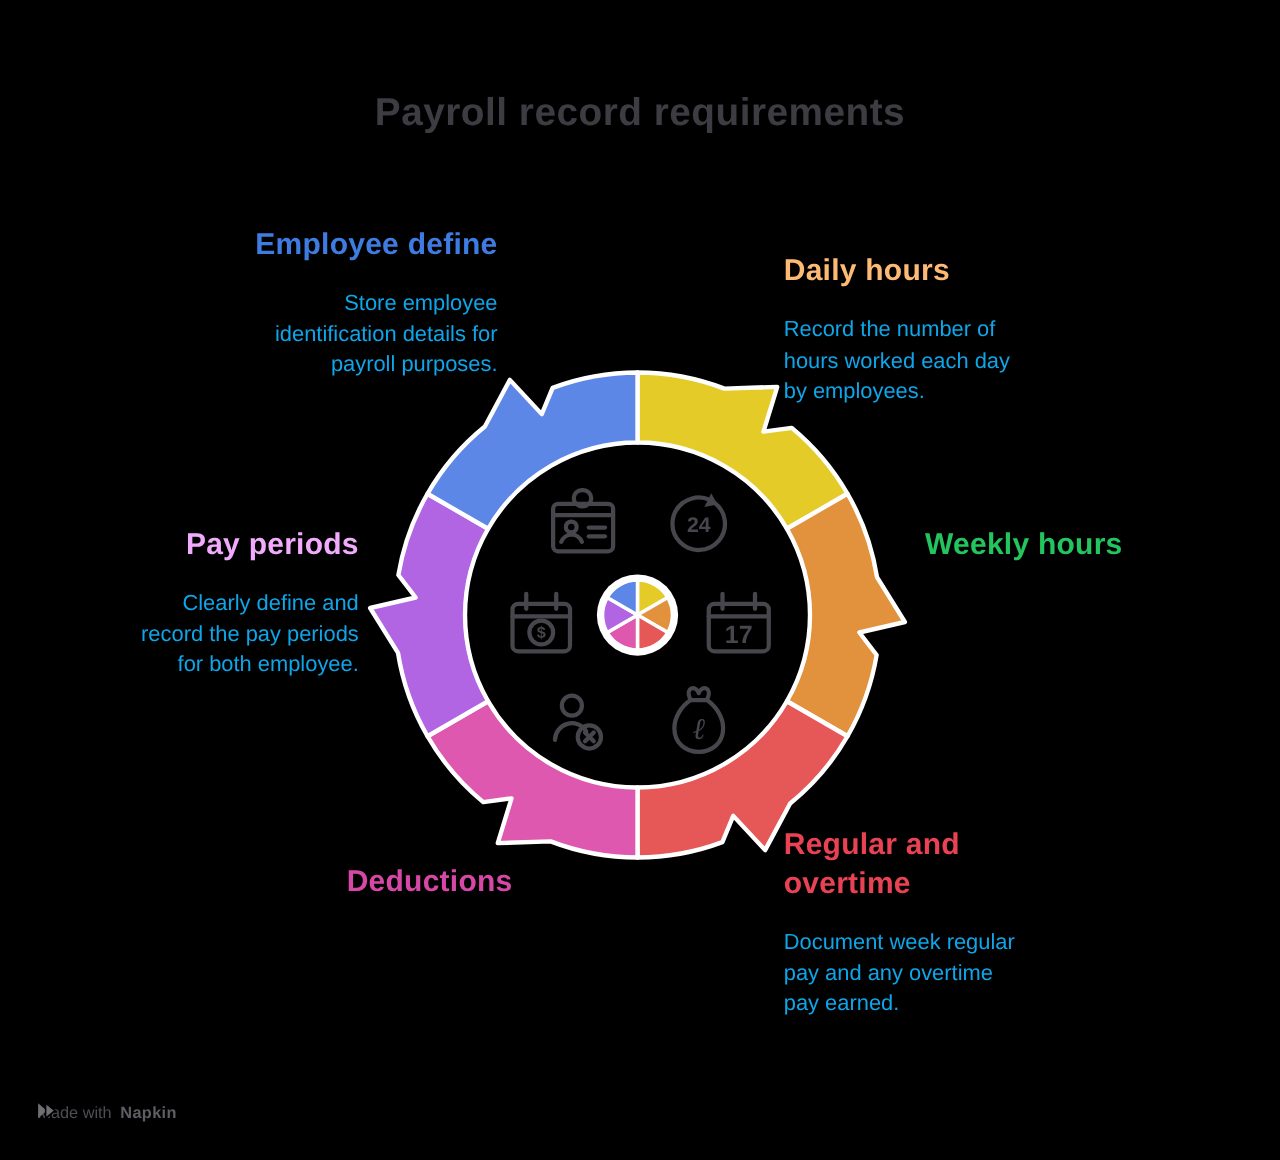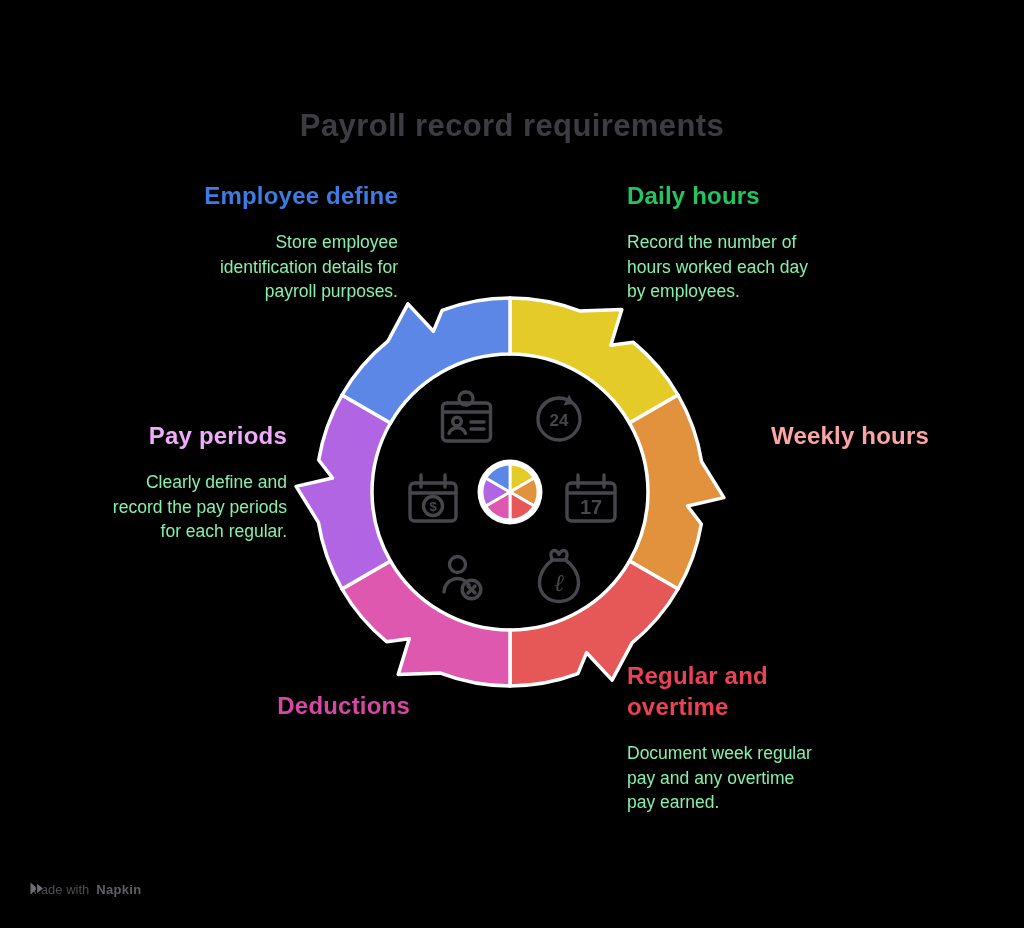--- a/index.html
+++ b/index.html
@@ -1,23 +1,23 @@
 <!DOCTYPE html>
 <html><head>
 <meta charset="utf-8">
 <style>
   html,body{margin:0;padding:0;background:#000;}
   #stage{position:relative;width:1024px;height:928px;background:#000;overflow:hidden;
          font-family:"Liberation Sans",sans-serif;}
   .title{position:absolute;top:72px;left:0;width:1024px;text-align:center;
-         font-size:31px;font-weight:bold;color:#3c3c42;letter-spacing:.4px;margin-top:36px;}
+         font-size:31px;font-weight:bold;color:#3c3c42;letter-spacing:.4px;}
   .block{position:absolute;}
   .block h2{margin:0 0 19px 0;font-size:24px;line-height:31px;font-weight:bold;
             white-space:pre-line;letter-spacing:.2px;}
-  .block p{margin:0;font-size:17.5px;line-height:24.5px;color:#86efac;
+  .block p{margin:0;font-size:17.5px;line-height:24.5px;color:#0ea5e9;
            white-space:pre-line;}
   .alignR{text-align:right;}
   #b-employee{left:140px;top:180px;width:258px;}
   #b-daily{left:627px;top:180px;width:240px;}
   #b-pay{left:47px;top:420px;width:240px;}
   #b-weekly{left:740px;top:420px;width:232px;}
   #b-deduct{left:162px;top:690px;width:248px;}
   #b-regular{left:627px;top:660px;width:232px;}
   svg{position:absolute;left:0;top:0;}
   .icn{fill:none;stroke:#46464c;stroke-width:3.4;stroke-linecap:round;stroke-linejoin:round;}
@@ -38,35 +38,35 @@
   <div class="title">Payroll record requirements</div>
 
   <div class="block alignR" id="b-employee">
     <h2 style="color: rgb(62, 124, 226);">Employee define</h2>
     <p>Store employee
 identification details for
 payroll purposes.</p>
   </div>
 
   <div class="block" id="b-daily">
-    <h2 style="color: #22c55e;">Daily hours</h2>
+    <h2 style="color: #fdba74; margin-top: 21px;">Daily hours</h2>
     <p>Record the number of
 hours worked each day
 by employees.</p>
   </div>
 
   <div class="block alignR" id="b-pay">
     <h2 style="color: #f0abfc;">Pay periods</h2>
     <p>Clearly define and
 record the pay periods
-for each regular.</p>
+for both employee.</p>
   </div>
 
   <div class="block" id="b-weekly">
-    <h2 style="color: #fca5a5; margin-left: 31px;">Weekly hours</h2>
+    <h2 style="color: #22c55e;">Weekly hours</h2>
   </div>
 
   <div class="block alignR" id="b-deduct">
     <h2 style="color: rgb(215, 71, 166);">Deductions</h2>
   </div>
 
   <div class="block" id="b-regular">
     <h2 style="color: rgb(233, 66, 84);">Regular and
 overtime</h2>
     <p>Document week regular

